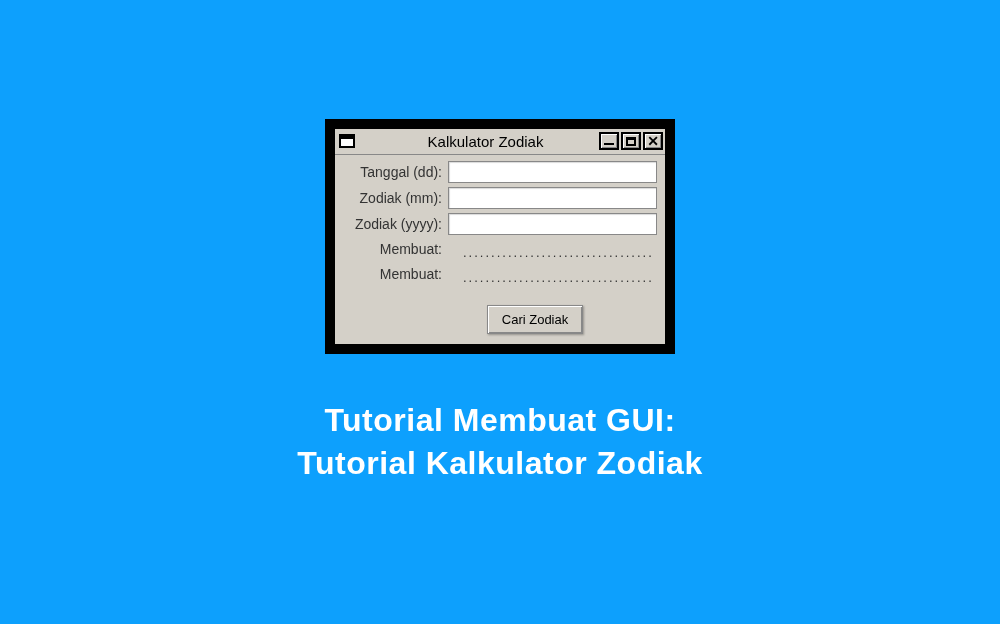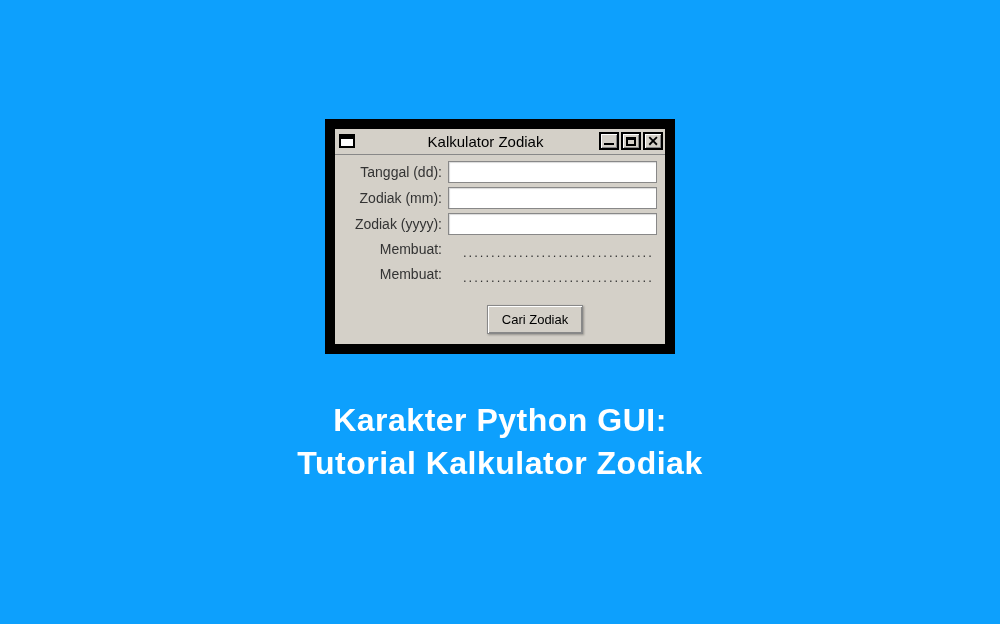--- a/index.html
+++ b/index.html
@@ -181,15 +181,15 @@
       <div class="form-label">Membuat:</div>
       <div class="dotted-value">..................................</div>
     </div>
     <div class="button-row">
       <button class="main-button">Cari Zodiak</button>
     </div>
   </div>
 </div>
 
 <div class="caption">
-  <div>Karakter Python GUI:</div>
+  <div>Tutorial Membuat GUI:</div>
   <div>Tutorial Kalkulator Zodiak</div>
 </div>
 
 </body></html>

